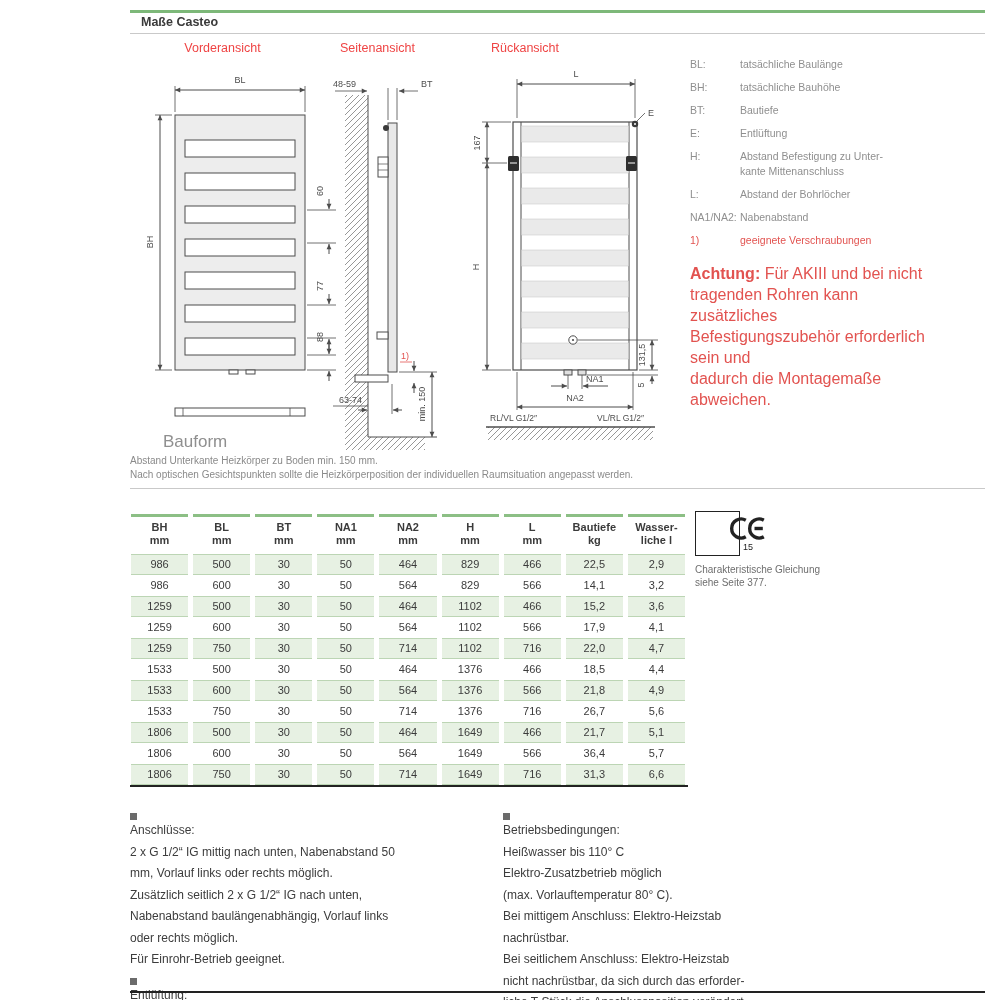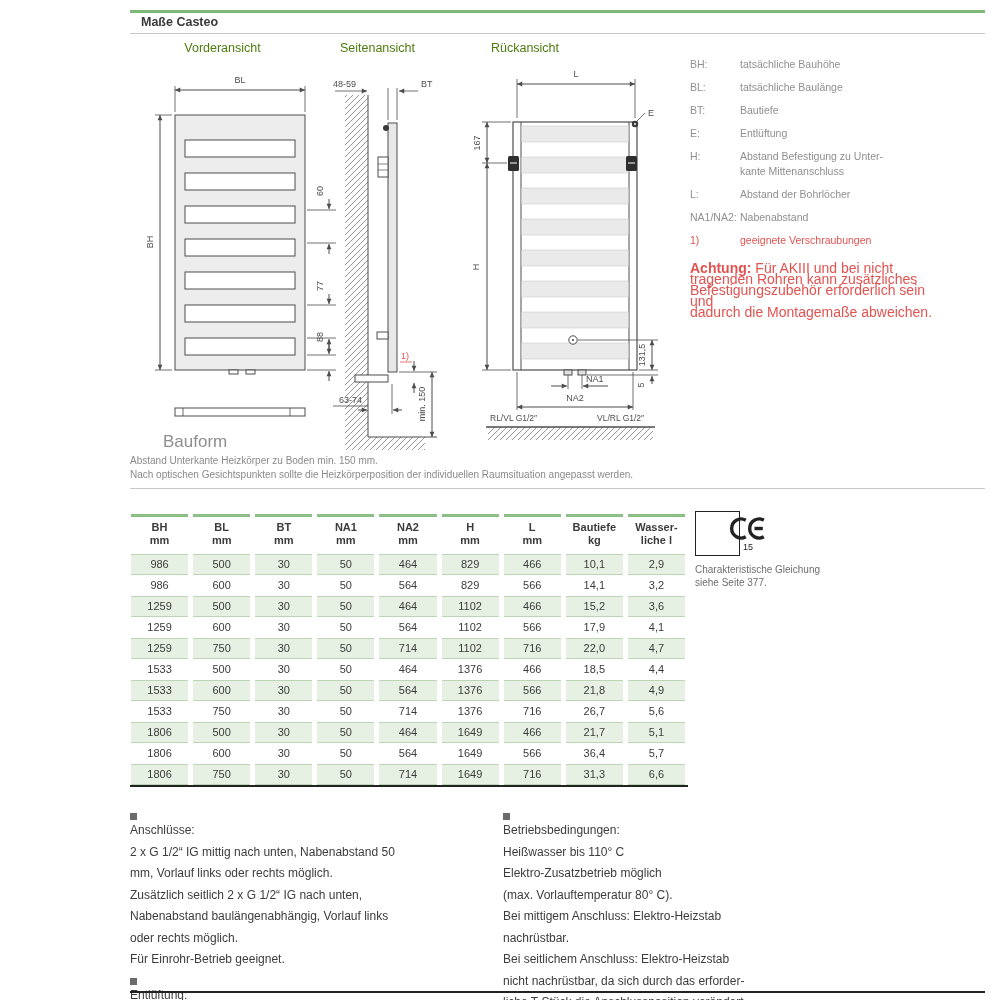--- a/index.html
+++ b/index.html
@@ -2,37 +2,37 @@
 <html><head>
 <meta charset="utf-8">
 <style>
   html,body{margin:0;padding:0;background:#fff;}
   .page{position:relative;width:1000px;height:1000px;background:#fff;overflow:hidden;
         font-family:"Liberation Sans",sans-serif;color:#3a3a3a;}
   .abs{position:absolute;}
   .top-green-line{left:130px;top:10px;width:855px;height:3px;background:#7db879;}
   .page-title{left:141px;top:15px;font-size:12.5px;font-weight:bold;color:#3a3a3a;}
   .title-underline{left:130px;top:33px;width:855px;height:1px;background:#c9c9c9;}
-  .view-title{top:41px;font-size:12.5px;color:#4d7c0f;text-align:center;}
+  .view-title{top:41px;font-size:12.5px;color:#ef4444;text-align:center;}
   .vt-front{left:130px;width:185px;}
   .vt-side{left:310px;width:135px;}
   .vt-rear{left:460px;width:130px;}
   .drawing{left:130px;top:60px;width:560px;height:390px;}
   .bauform{left:163px;top:432px;font-size:17px;color:#8f8f8f;}
   .note{left:130px;font-size:10px;color:#8a8a8a;}
   .note1{top:455px;} .note2{top:469px;}
   .section-line{left:130px;top:488px;width:855px;height:1px;background:#c9c9c9;}
 
   
   .legend{left:690px;top:57px;width:295px;}
   .legend-row{position:relative;margin-bottom:8.5px;font-size:10.5px;line-height:14.5px;color:#8f8f8f;}
   .legend-term{position:absolute;left:0;top:0;}
   .legend-desc{display:block;margin-left:50px;white-space:pre-line;}
   .legend-row.red{color:#e25350;}
-  .warning{margin-top:16px;width:252px;font-size:14px;line-height:11px;color:#e25350;}
+  .warning{margin-top:16px;width:252px;font-size:16px;line-height:21px;color:#e25350;}
   .warning b{font-weight:bold;}
   .pre{white-space:pre-line;}
 
   
   .tablewrap{left:131px;top:514px;width:554px;}
   .dtable{display:grid;grid-template-columns:repeat(9,1fr);column-gap:5px;}
   .hcell{border-top:3px solid #8cbf85;padding:4px 0 7px;text-align:center;font-weight:bold;
          font-size:11px;line-height:13px;color:#3b3b3b;}
   .dcell{text-align:center;font-size:11px;color:#3b3b3b;}
   .dcell.g{background:#e7f1e3;border-top:1px solid #bcd5b4;border-bottom:1px solid #bcd5b4;
@@ -197,26 +197,26 @@
   </svg>
 
   <div class="abs bauform">Bauform</div>
   <div class="abs note note1">Abstand Unterkante Heizkörper zu Boden min. 150 mm.</div>
   <div class="abs note note2">Nach optischen Gesichtspunkten sollte die Heizkörperposition der individuellen Raumsituation angepasst werden.</div>
   <div class="abs section-line"></div>
 
   <div class="abs legend">
     <div>
         <div class="legend-row">
+          <span class="legend-term">BL:</span>
+          <span class="legend-desc">tatsächliche Baulänge</span>
+        </div>
+        <div class="legend-row">
           <span class="legend-term">BH:</span>
           <span class="legend-desc">tatsächliche Bauhöhe</span>
-        </div>
-        <div class="legend-row">
-          <span class="legend-term">BL:</span>
-          <span class="legend-desc">tatsächliche Baulänge</span>
         </div>
         <div class="legend-row">
           <span class="legend-term">BT:</span>
           <span class="legend-desc">Bautiefe</span>
         </div>
         <div class="legend-row">
           <span class="legend-term">E:</span>
           <span class="legend-desc">Entlüftung</span>
         </div>
         <div class="legend-row">
@@ -281,21 +281,21 @@
           <div>Wasser-</div>
           <div>liche l</div>
         </div>
         <div class="dcell g">986</div>
         <div class="dcell g">500</div>
         <div class="dcell g">30</div>
         <div class="dcell g">50</div>
         <div class="dcell g">464</div>
         <div class="dcell g">829</div>
         <div class="dcell g">466</div>
-        <div class="dcell g">10,1</div>
+        <div class="dcell g">22,5</div>
         <div class="dcell g">2,9</div>
         <div class="dcell w">986</div>
         <div class="dcell w">600</div>
         <div class="dcell w">30</div>
         <div class="dcell w">50</div>
         <div class="dcell w">564</div>
         <div class="dcell w">829</div>
         <div class="dcell w">566</div>
         <div class="dcell w">14,1</div>
         <div class="dcell w">3,2</div>

